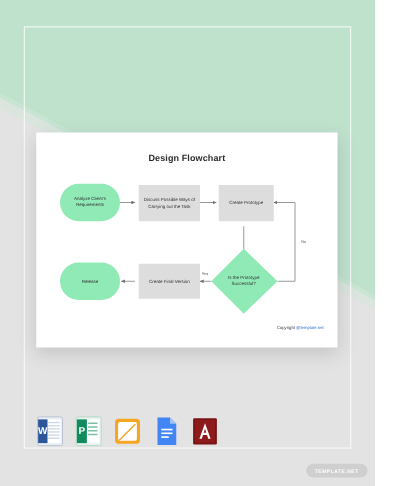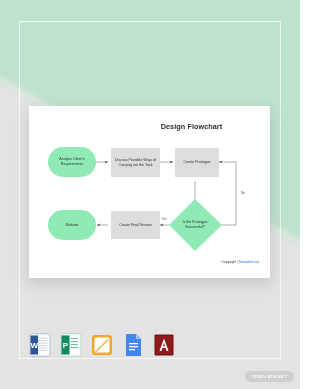--- a/index.html
+++ b/index.html
@@ -55,21 +55,20 @@
   #doc-title {
     position: absolute;
     left: 0;
     top: 16px;
     width: 241px;
     text-align: center;
     font-size: 7.2px;
     font-weight: bold;
     color: #2b2b2b;
     letter-spacing: 0.1px;
-    padding-left: 42px;
   }
 
   #flow {
     position: absolute;
     left: 0; top: 0;
     width: 241px;
     height: 172px;
   }
 
   .node-label {

